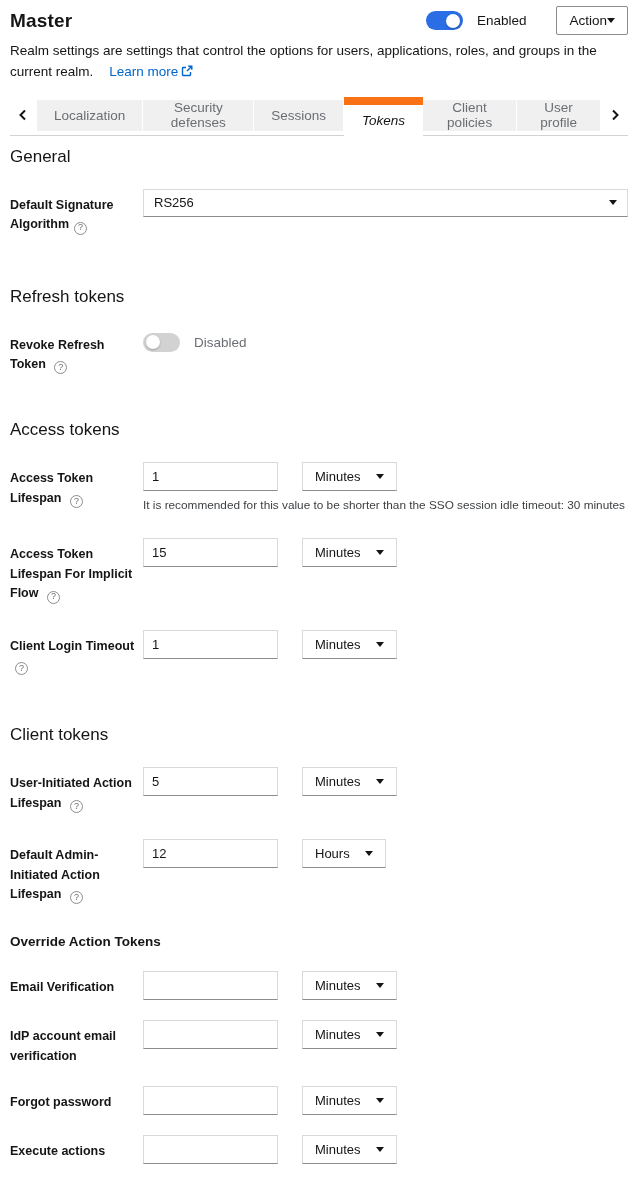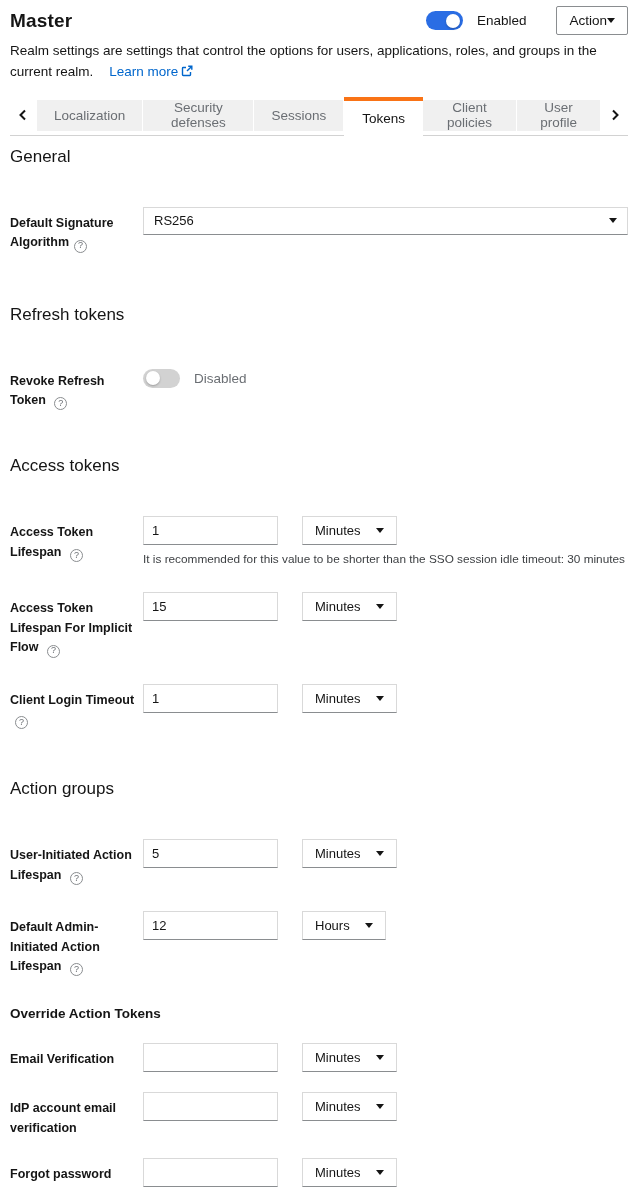--- a/index.html
+++ b/index.html
@@ -37,30 +37,30 @@
   .tabs { position:relative; display:flex; height:39px; margin-top:14px; align-items:flex-start; }
   .tabs::after { content:''; position:absolute; left:0; right:0; bottom:0; height:1px; background:#d2d2d2; }
   .tab-scroll { width:38px; height:31px; margin-top:3px; background:#fff; border:none; display:flex; align-items:center; justify-content:center; cursor:pointer; }
   .tab-scroll.right { margin-left:auto; }
   .tab {
     height:31px; margin-top:3px; padding:0 17px; background:#f0f0f0; border:none; border-right:1px solid #fff;
     font-family:inherit; font-size:13.5px; color:#6a6e73; display:flex; align-items:center; cursor:pointer;
   }
   .tab.active {
     height:39px; margin-top:0; background:#fff; color:#151515; border-right:none;
-    border-top:4px solid #f97316; position:relative; z-index:2; padding:0 18px;
+    border-top:8px solid #f97316; position:relative; z-index:2; padding:0 18px;font-style:italic;
   }
 
   main { padding:0 12px 0 10px; }
   .section-title { font-size:17px; font-weight:500; color:#151515; }
   .sec-general { margin-top:11px; }
   .sec-refresh { margin-top:52px; }
   .sec-access  { margin-top:46px; }
   .sec-action  { margin-top:50px; }
-  .section-body { margin-top:40px; }
+  .section-body { margin-top:22px; }
 
   .form-row { display:flex; align-items:flex-start; margin-bottom:26px; }
   .label-col { width:133px; flex:0 0 133px; font-size:12.5px; font-weight:700; line-height:1.55; padding-top:7px; }
   .help-icon {
     display:inline-flex; width:13px; height:13px; border:1px solid #8a8d90; border-radius:50%;
     color:#6a6e73; font-size:9px; font-weight:400; align-items:center; justify-content:center;
     margin-left:5px; vertical-align:-2px; cursor:pointer;
   }
   .field-col { flex:1; }
   .field-line { display:flex; align-items:flex-start; }
@@ -204,21 +204,21 @@
                 <span class="caret"></span>
               </button>
           </div>
         </div>
       </div>
 
     </div>
   </section>
 
   <section class="sec-action">
-    <h2 class="section-title">Action groups</h2>
+    <h2 class="section-title">Client tokens</h2>
     <div class="section-body">
 
       <div class="form-row">
         <div class="label-col"><span>User-Initiated Action Lifespan</span> <span class="help-icon">?</span></div>
         <div class="field-col">
           <div class="field-line">
             <input class="num-input" value="5" style="">
             <button class="unit-select">
                 <span>Minutes</span>
                 <span class="caret"></span>

